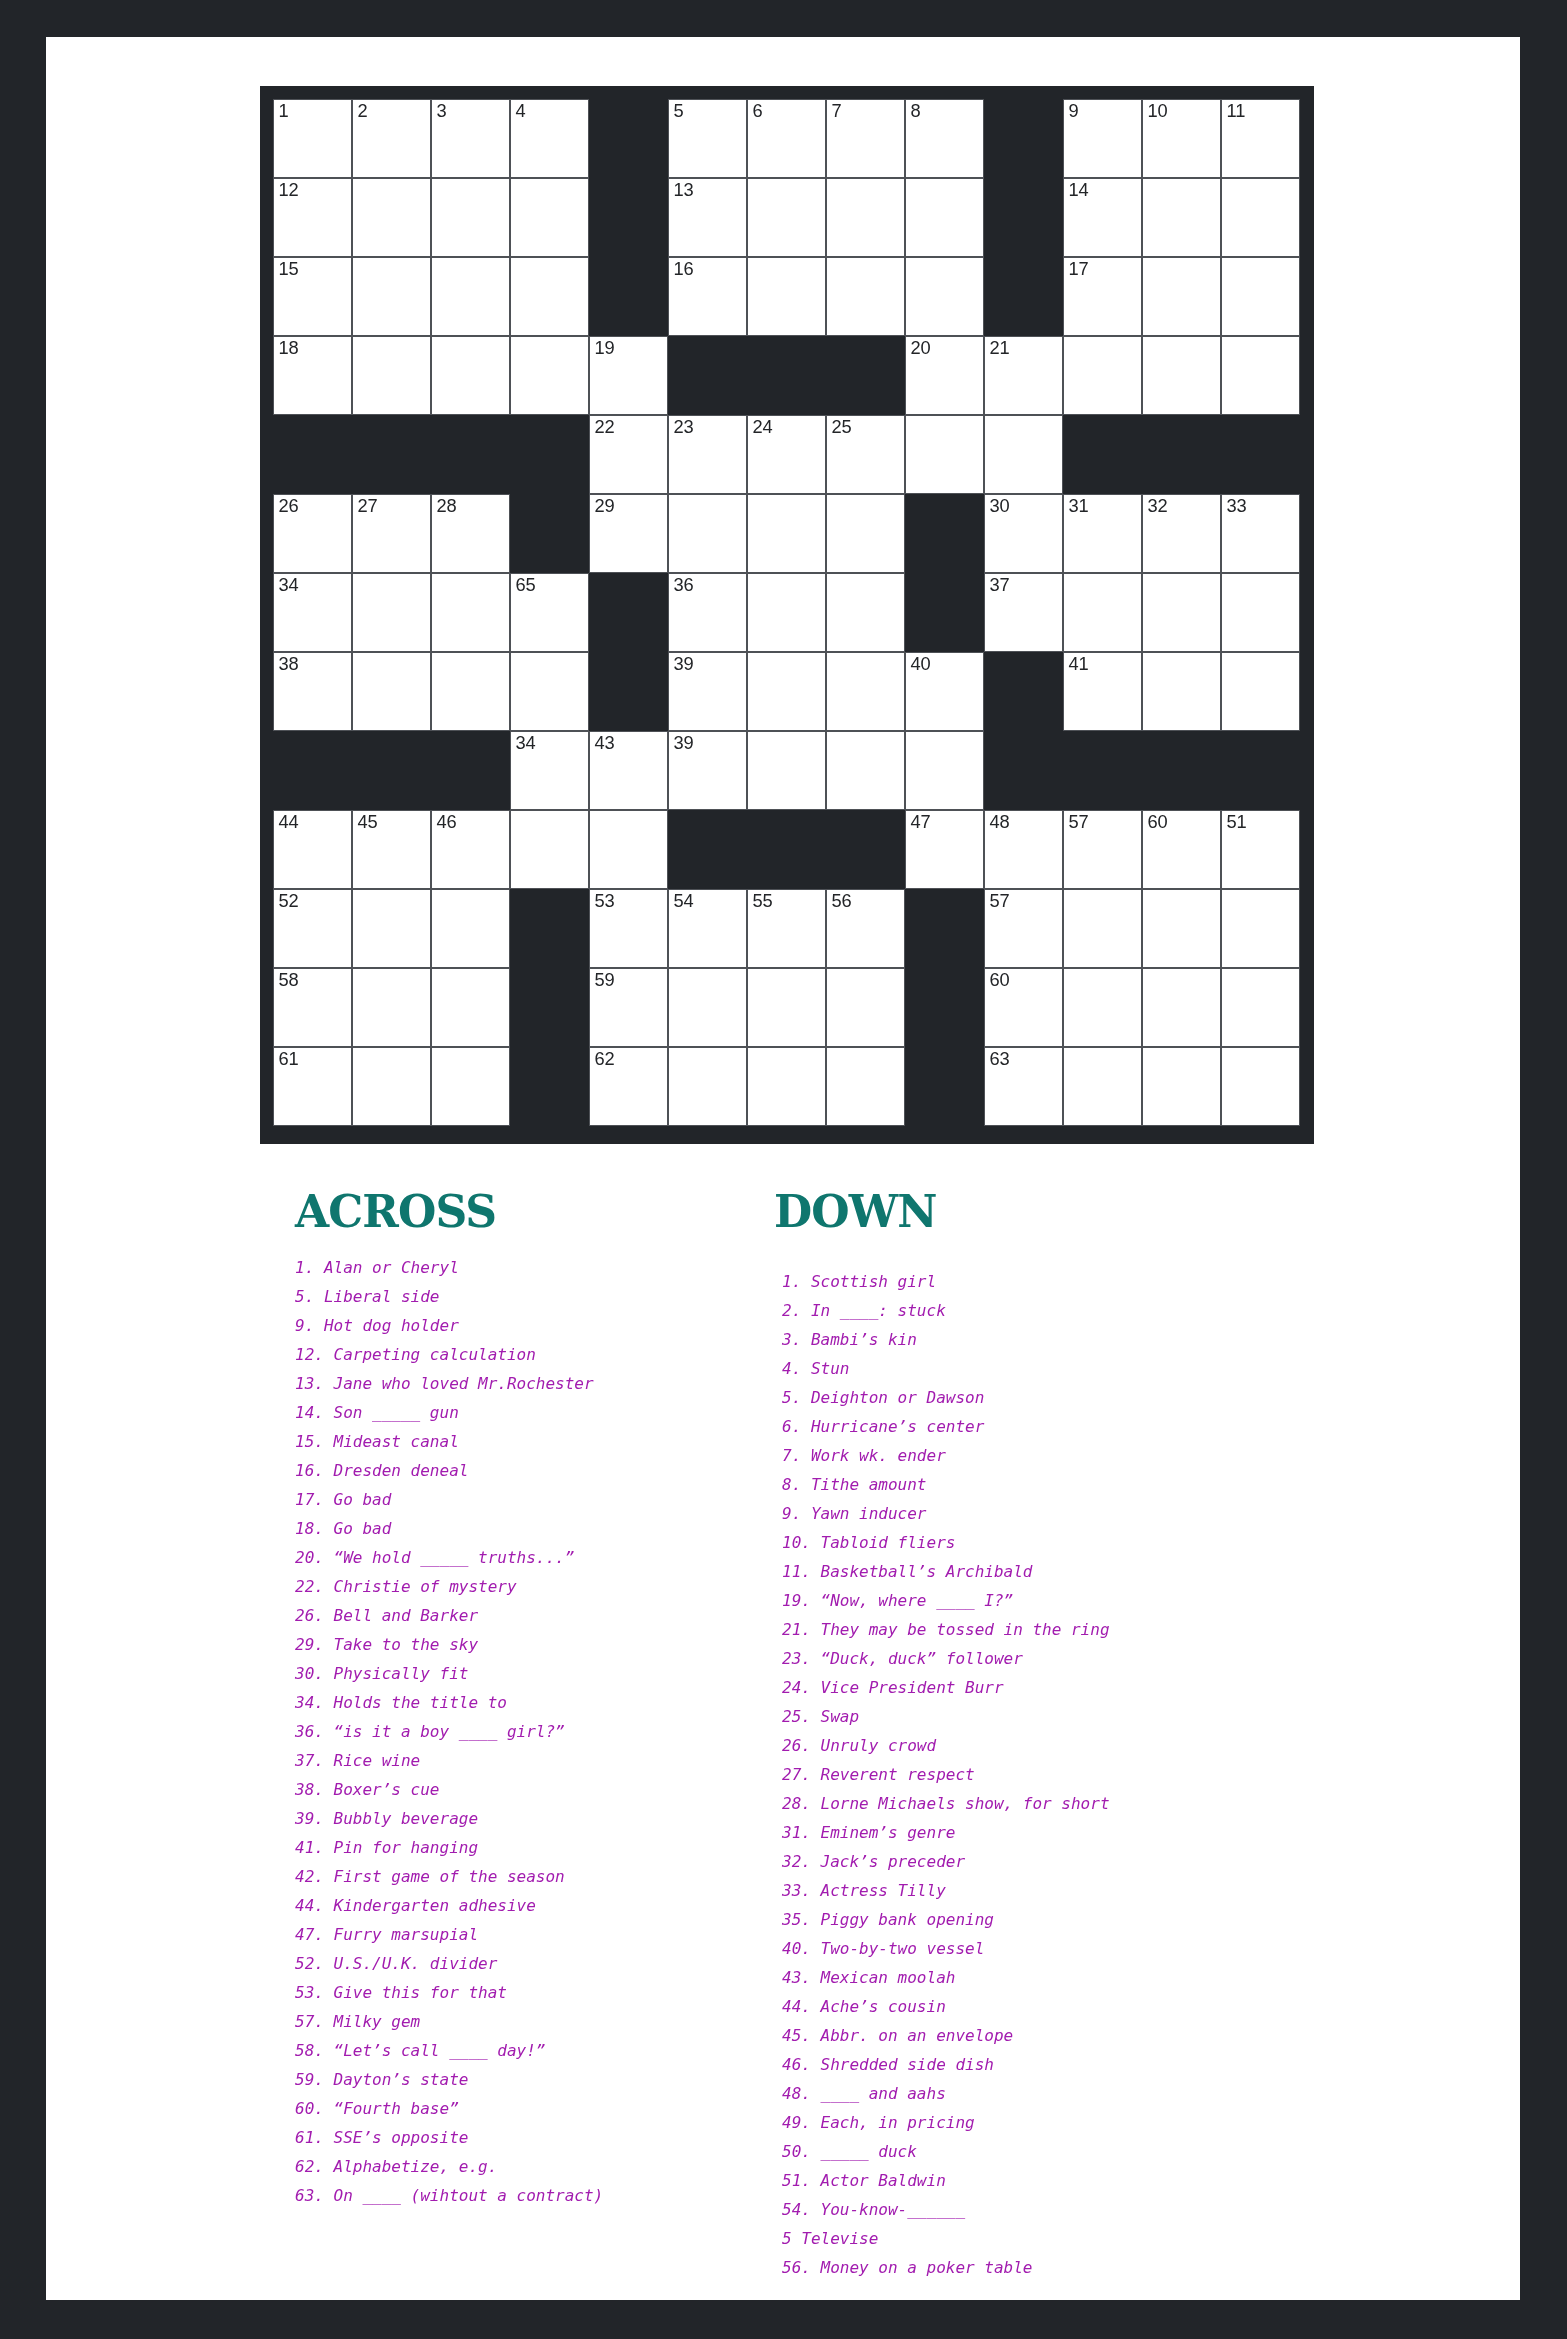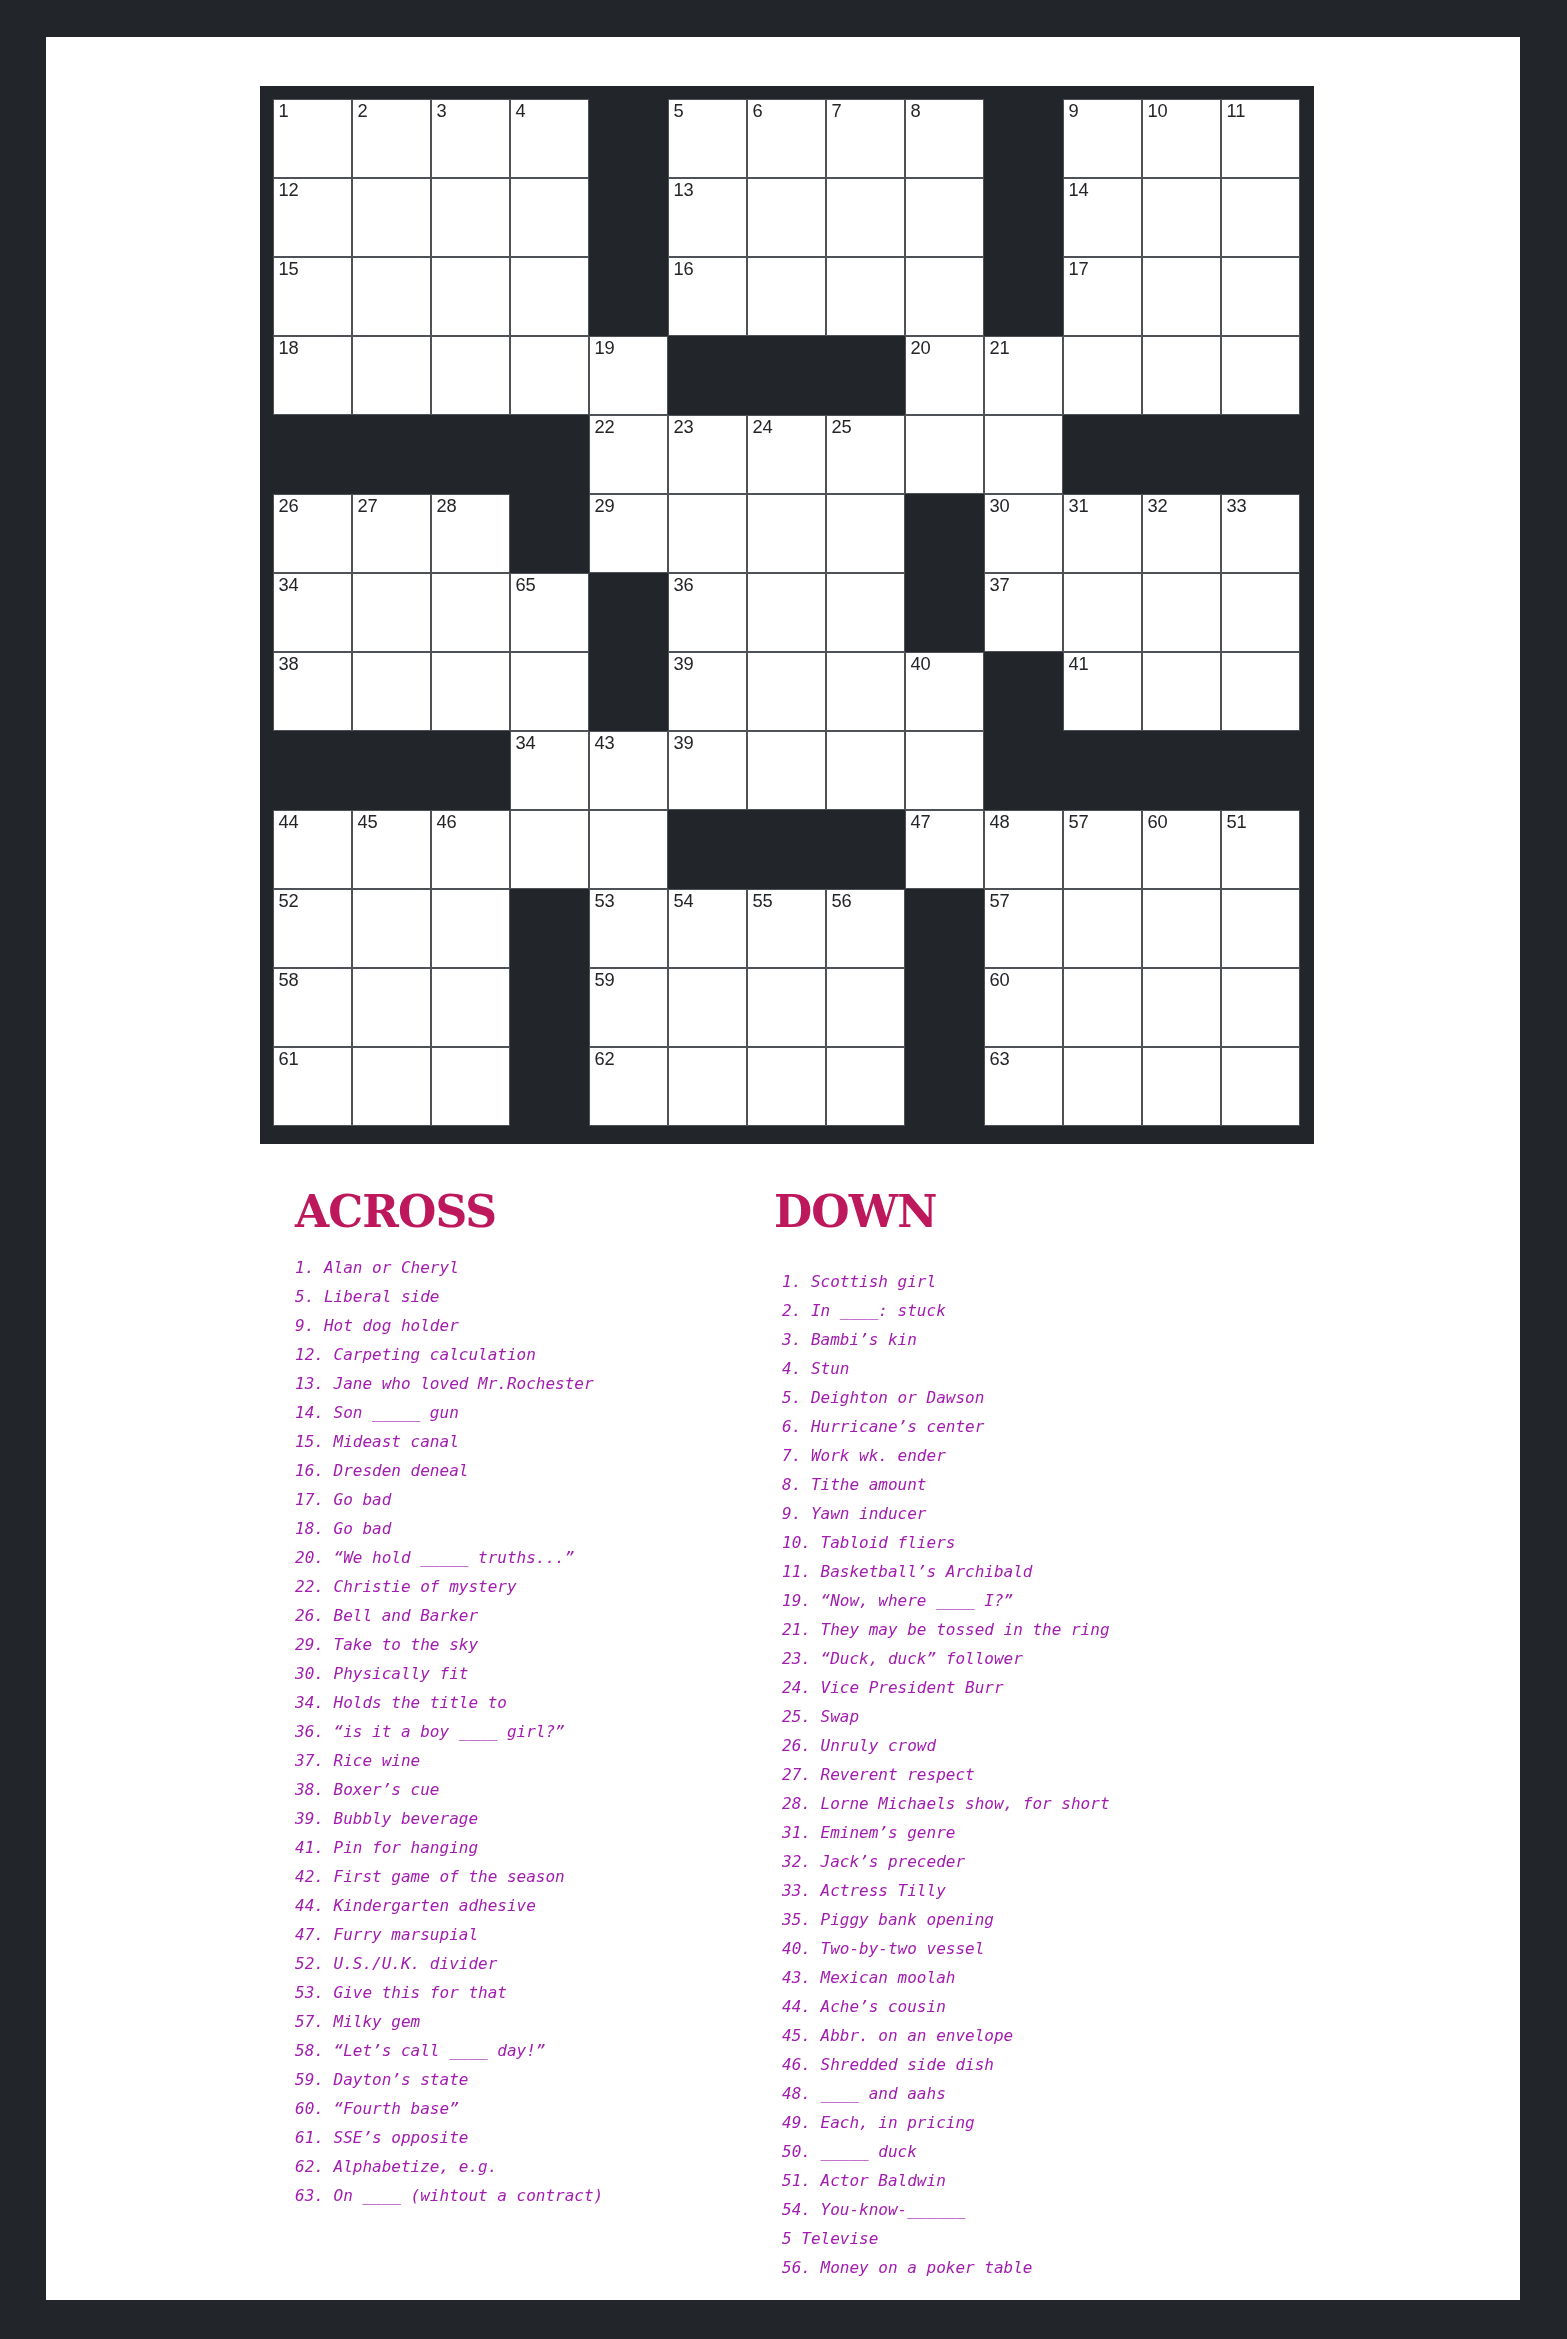--- a/index.html
+++ b/index.html
@@ -45,21 +45,21 @@
     color: #232528;
   }
   .heading {
     position: absolute;
     margin: 0;
     font-family: "DejaVu Serif", serif;
     font-weight: bold;
     font-size: 44px;
     line-height: 1;
     letter-spacing: -0.9px;
-    color: #be185d;
+    color: #0f766e;
   }
   .across-h { left: 249px; top: 1153px; }
   .down-h   { left: 728px; top: 1153px; text-align: center; }
   .clues {
     position: absolute;
     font-size: 16px;
     line-height: 29px;
     color: #a21caf;
     white-space: pre;
     font-style: italic;

